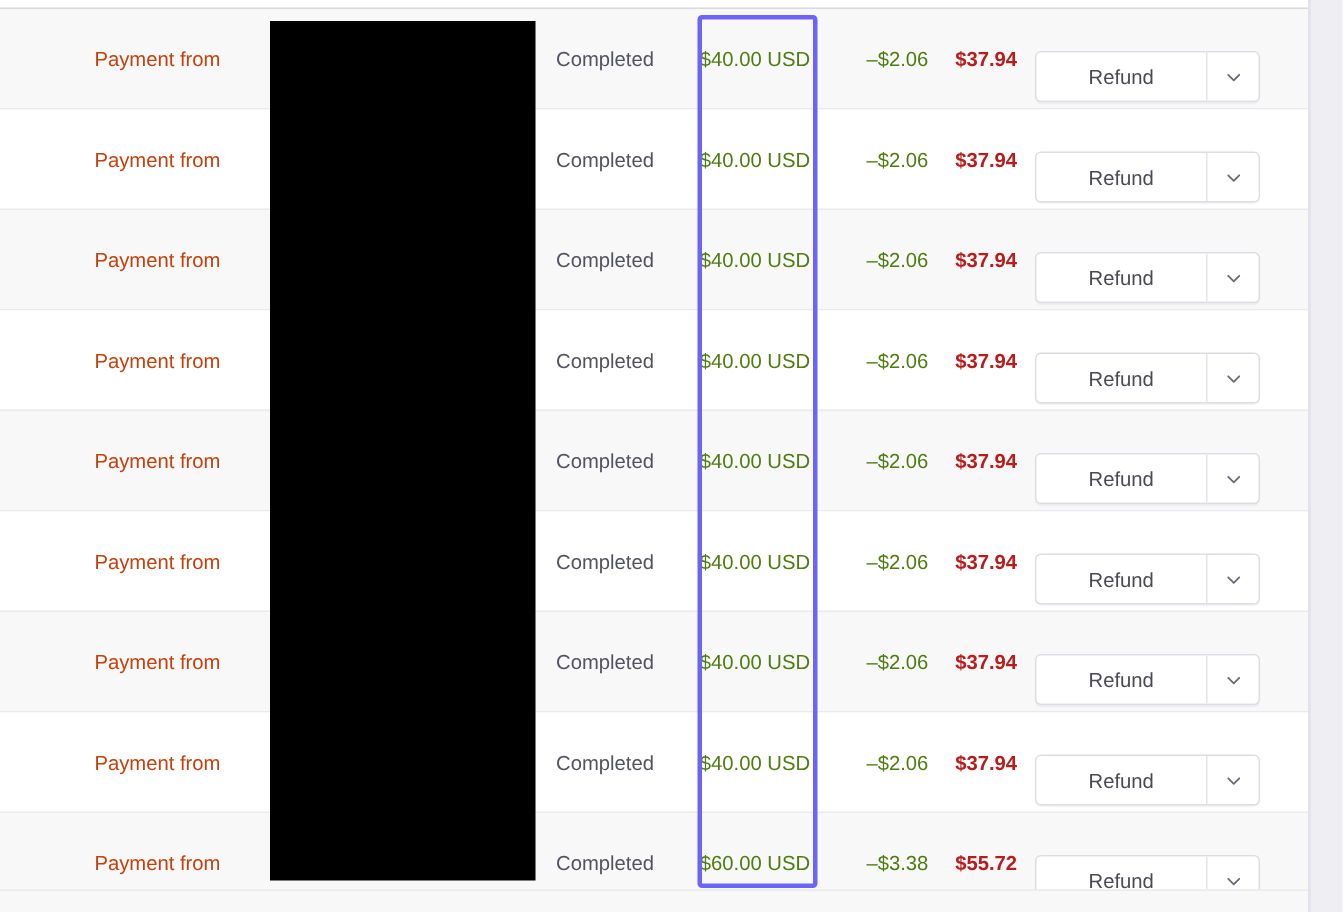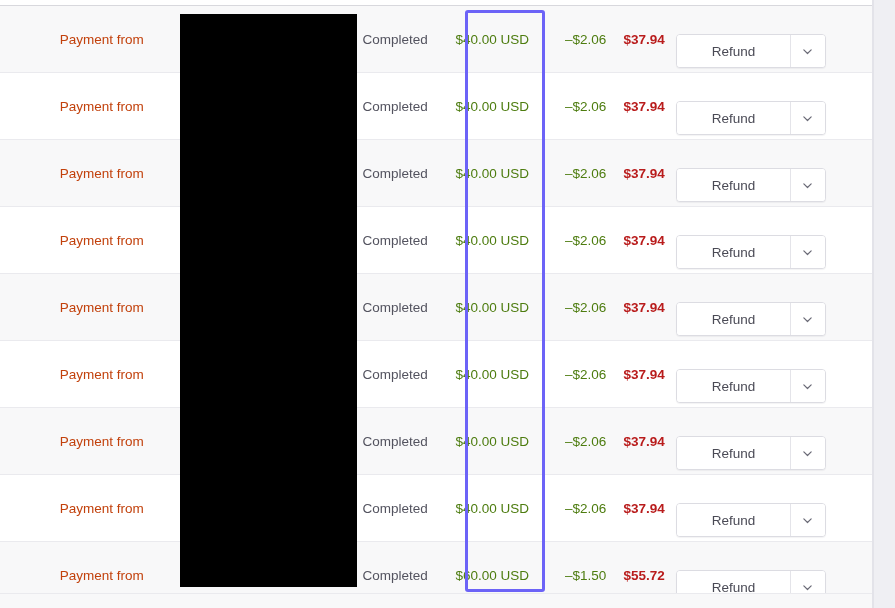--- a/index.html
+++ b/index.html
@@ -145,21 +145,21 @@
     padding-right: 0px;
     font-weight: bold;
     color: #b91c1c;
   }
 
   
   .c-action {
     flex: 1;
     display: flex;
     justify-content: flex-end;
-    padding-right: 46px;
+    padding-right: 32px;
     margin-top: 24px;
   }
 
   .split-button {
     display: flex;
     align-items: stretch;
     height: 32px;
     width: 148px;
     border: 1px solid #dcdce2;
     border-radius: 4px;
@@ -382,21 +382,21 @@
                 </span>
               </div>
             </div>
           </div>
         </div>
         <div class="txn-row alt">
           <div class="cell c-desc">Payment from</div>
           <div class="cell c-party"></div>
           <div class="cell c-status">Completed</div>
           <div class="cell c-gross">$60.00 USD</div>
-          <div class="cell c-fee">–$1.50</div>
+          <div class="cell c-fee">–$3.38</div>
           <div class="cell c-net">$55.72</div>
           <div class="cell c-action">
             <div class="split-button">
               <div class="sb-main">Refund</div>
               <div class="sb-caret">
                 <span>
                   <svg class="chev" viewBox="0 0 12 12" aria-hidden="true">
                     <path d="M2 4.2 L6 8.2 L10 4.2" fill="none" stroke="#6b6b77" stroke-width="1.3" stroke-linecap="round" stroke-linejoin="round"></path>
                   </svg>
                 </span>

